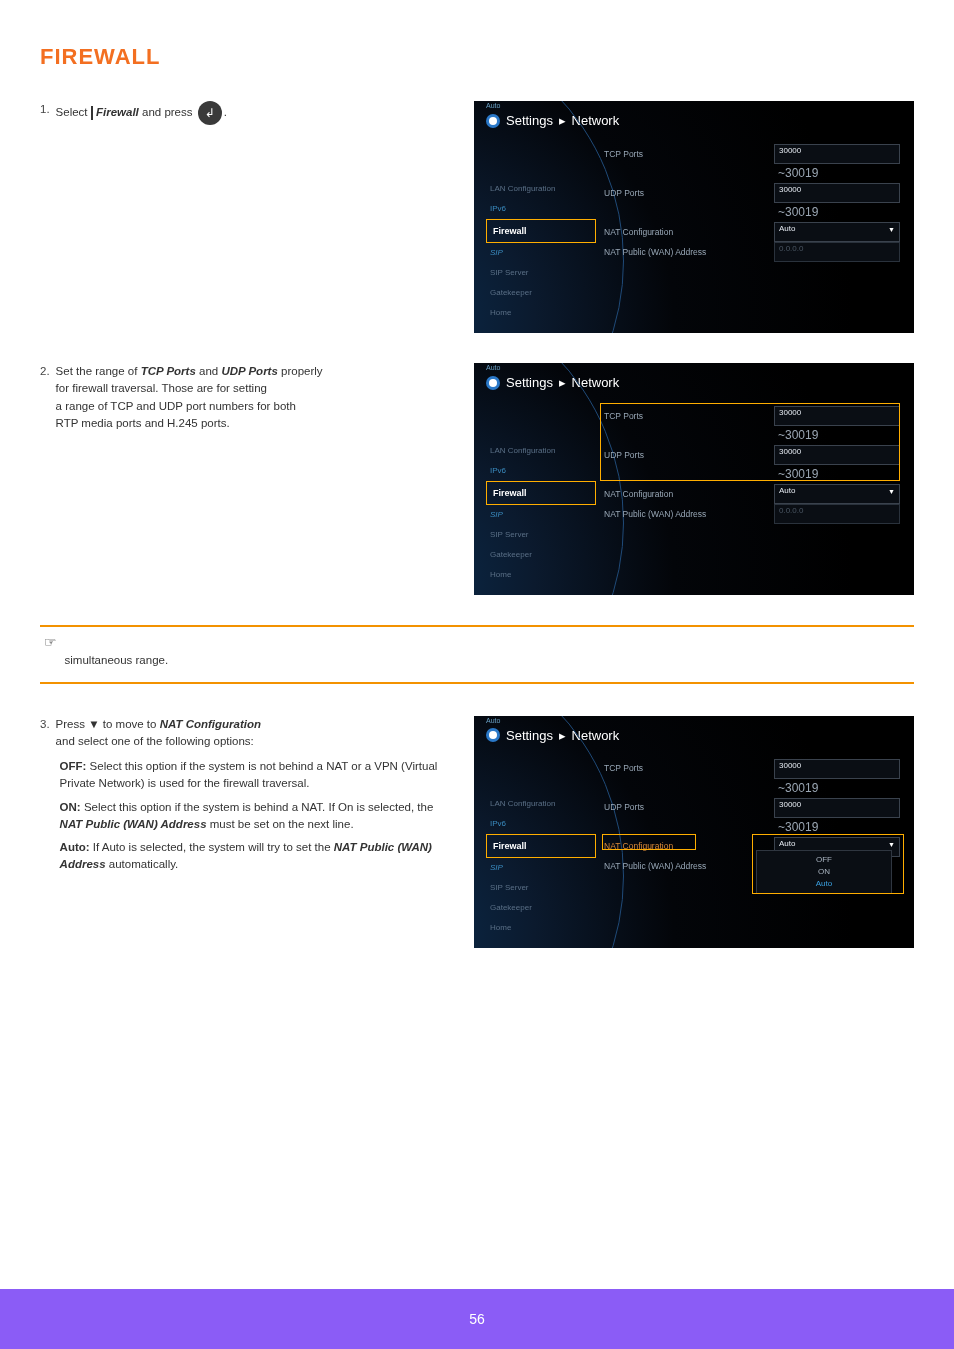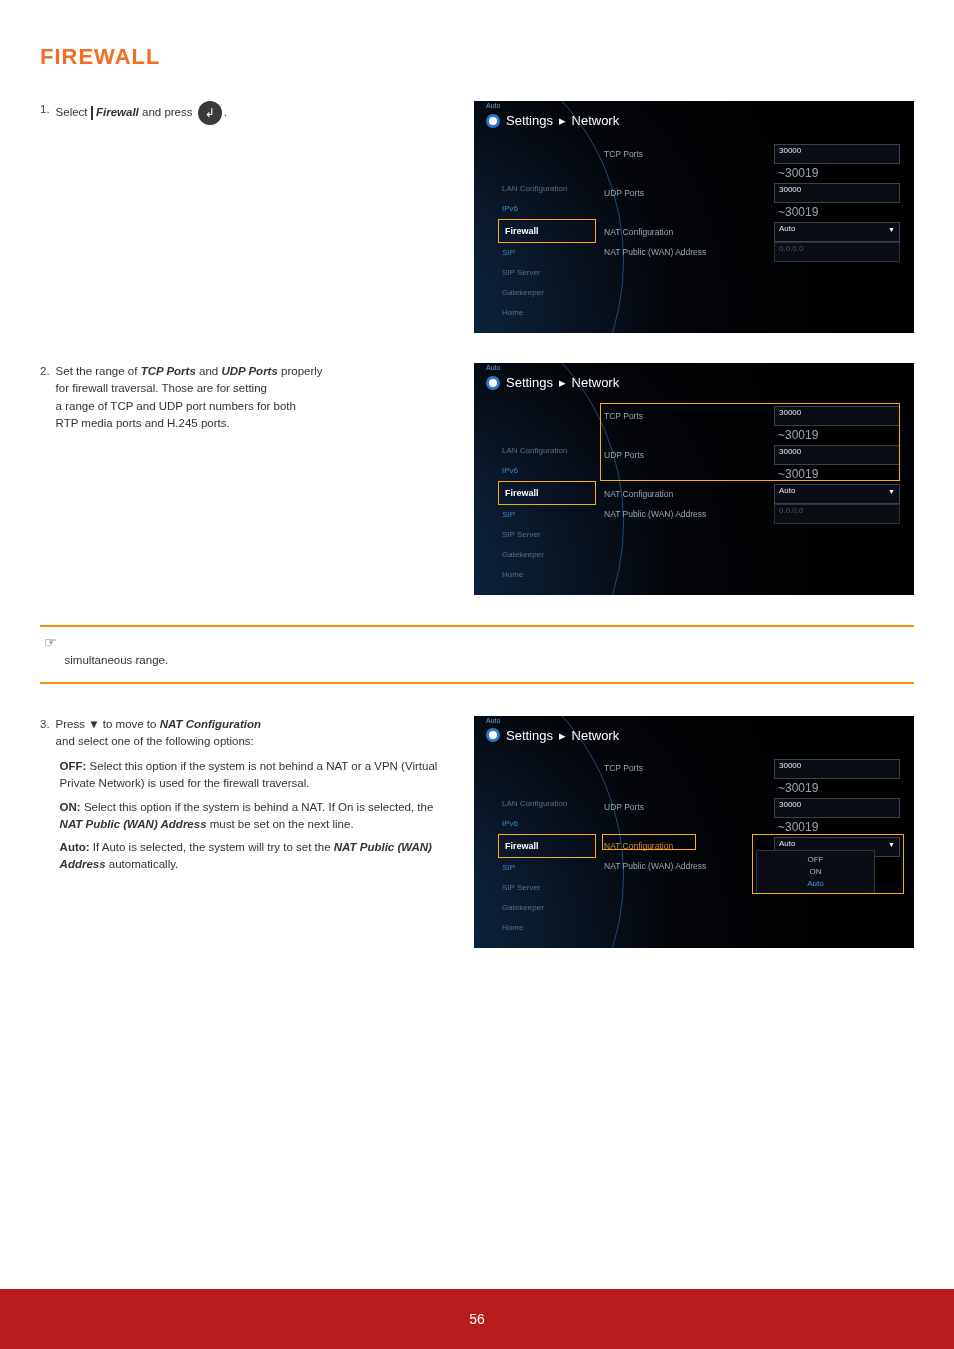--- a/index.html
+++ b/index.html
@@ -1,18 +1,18 @@
 <!DOCTYPE html>
 <html><head>
 <meta charset="utf-8">
 <style>
   * { box-sizing: border-box; margin: 0; padding: 0; }
   body { font-family: Arial, Helvetica, sans-serif; background: #fff; color: #333; width: 954px; margin: 0 auto; font-size: 12px; line-height: 1.5; }
   .page { padding: 40px 40px 0 40px; position: relative; min-height: 1289px; }
-  .footer { height: 60px; background: #b91c1c; display: flex; align-items: center; justify-content: center; color: #fff; font-size: 14px; }
+  .footer { height: 60px; background: #8b5cf6; display: flex; align-items: center; justify-content: center; color: #fff; font-size: 14px; }
   h1.firewall { color: #f36f21; font-weight: bold; font-size: 22px; letter-spacing: 1px; margin-bottom: 28px; }
 
   .row { display: flex; gap: 18px; margin-bottom: 30px; align-items: flex-start; }
   .leftcol { flex: 1 1 49%; min-width: 0; }
   .rightcol { flex: 0 0 440px; }
 
   .step { display: flex; align-items: flex-start; gap: 6px; margin-bottom: 14px; font-size: 11.5px; }
   .step-num { color: #444; }
   .step-text { flex: 1; }
   .step-label { font-style: italic; font-weight: bold; }
@@ -21,21 +21,21 @@
 
   .cursor { display:inline-block; width:2px; height:14px; background:#333; vertical-align:middle; }
 
   
   .shot { width: 440px; height: 232px; background: radial-gradient(circle at -60px 220px, #0b2a4a 0, #0b1a2e 120px, #030509 260px, #000 440px); position: relative; overflow:hidden; color:#cfd6de; font-family: Arial, sans-serif; }
   .shot .crumb { position:absolute; top:10px; left:12px; font-size:13px; color:#fff; display:flex; align-items:center; gap:6px; }
   .shot .crumb .gear { width:14px; height:14px; border-radius:50%; background:#2a78c8; position:relative; display:inline-block; }
   .shot .crumb .gear::after{ content:""; position:absolute; inset:3px; border-radius:50%; background:#fff;}
   .shot .arc { position:absolute; width:480px; height:480px; border:1px solid #1f4a78; border-radius:50%; left:-330px; top:-80px; }
   .shot .sidemenu { position:absolute; left:12px; top:78px; font-size:8px; line-height:18px; color:#5a6f86; width:110px;}
-  .shot .sidemenu .item { padding:1px 4px; white-space:nowrap;margin-left:12px;}
+  .shot .sidemenu .item { padding:1px 4px; white-space:nowrap;}
   .shot .sidemenu .selected{ border:1px solid #ffae00; color:#fff; font-weight:bold; padding:2px 6px; font-size:9px;}
   .shot .ipv6 { color:#3a8bbf;}
   .shot .sip  { color:#3a8bbf;font-style:italic;}
   .shot .auto { color:#6aa0c4; font-size:7px; position:absolute; left:12px; top:0px;}
 
   .shot .fields { position:absolute; left:130px; top:44px; right:14px; }
   .shot .frow { display:flex; align-items:center; gap:50px; height:18px; margin-bottom:2px;}
   .shot .flabel { width:120px; font-size:8.5px; color:#98a7b6; }
   .shot .fval { flex:1; height:20px; background:#0a0e14; border:1px solid #3a424d; font-size:8px; color:#e4e9f0; padding:0 4px; line-height:12px; position:relative;}
   .shot .fval.dropdown::after{ content:"\25BC"; position:absolute; right:4px; top:1px; font-size:7px; color:#fff;}
@@ -234,21 +234,21 @@
           <div class="frow">
               <div class="flabel" style="color:#d88838">NAT Configuration</div>
               <div class="fval dropdown">Auto</div>
             </div>
           <div class="frow">
               <div class="flabel">NAT Public (WAN) Address</div>
               <div class="fval readonly" style="visibility:hidden"></div>
             </div>
         </div>
         <div class="hilite-nat" style="left:128px; top:118px; width:94px; height:16px;"></div>
-        <div class="dd-open" style="left:282px; top:134px; width:119px;">
+        <div class="dd-open" style="left:282px; top:134px; width:136px;">
           <div style="text-align:center">OFF</div>
           <div style="text-align:center">ON</div>
           <div class="opt-auto" style="text-align:center">Auto</div>
         </div>
         <div class="dd-open-frame" style="left:278px; top:118px; width:152px; height:60px;"></div>
       </div>
     </div>
   </div>
 
 </div>

